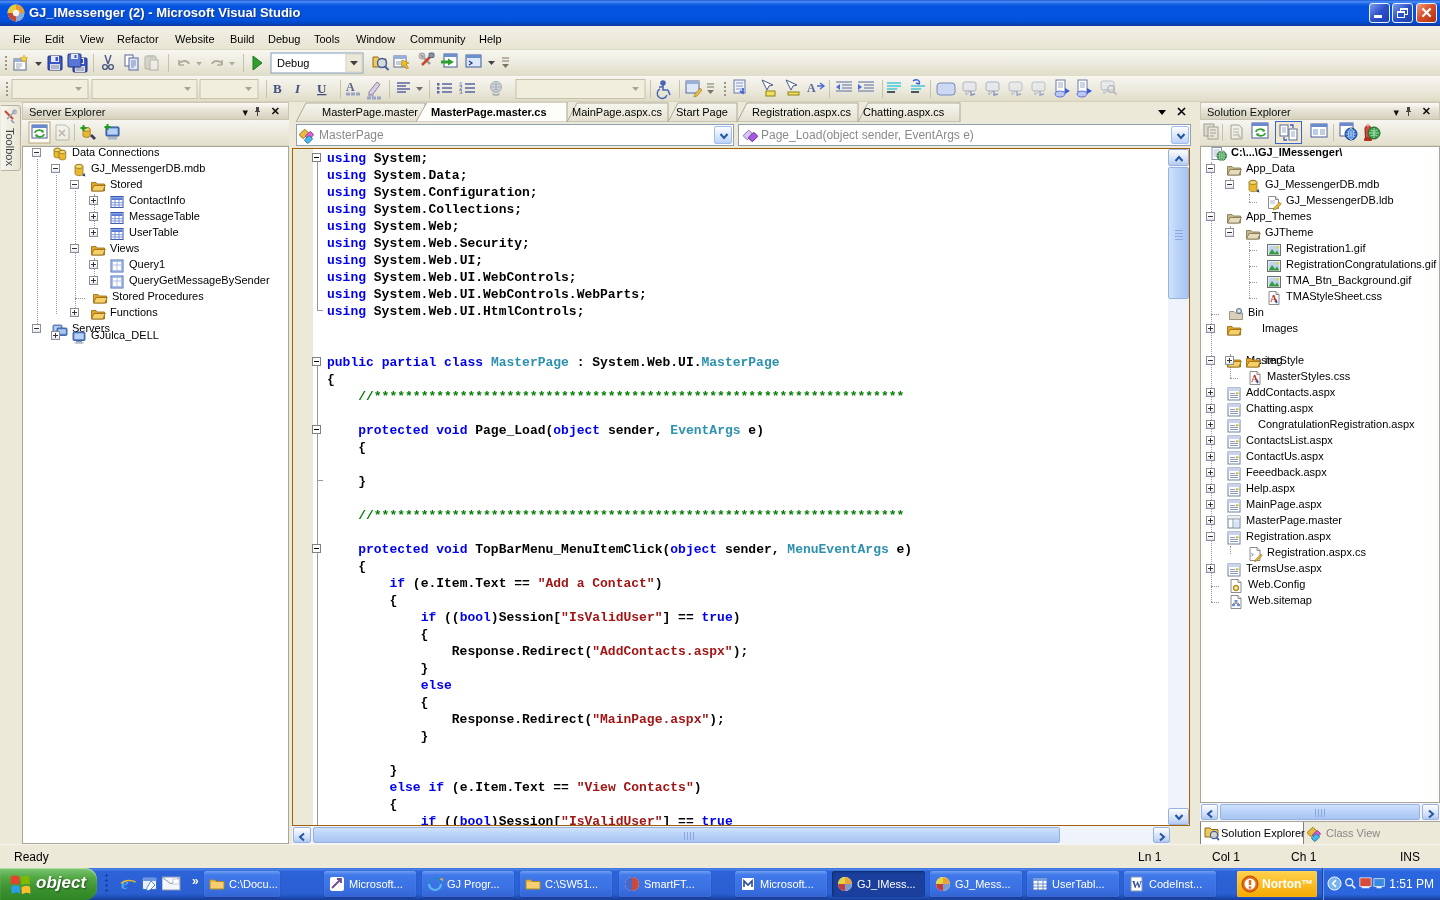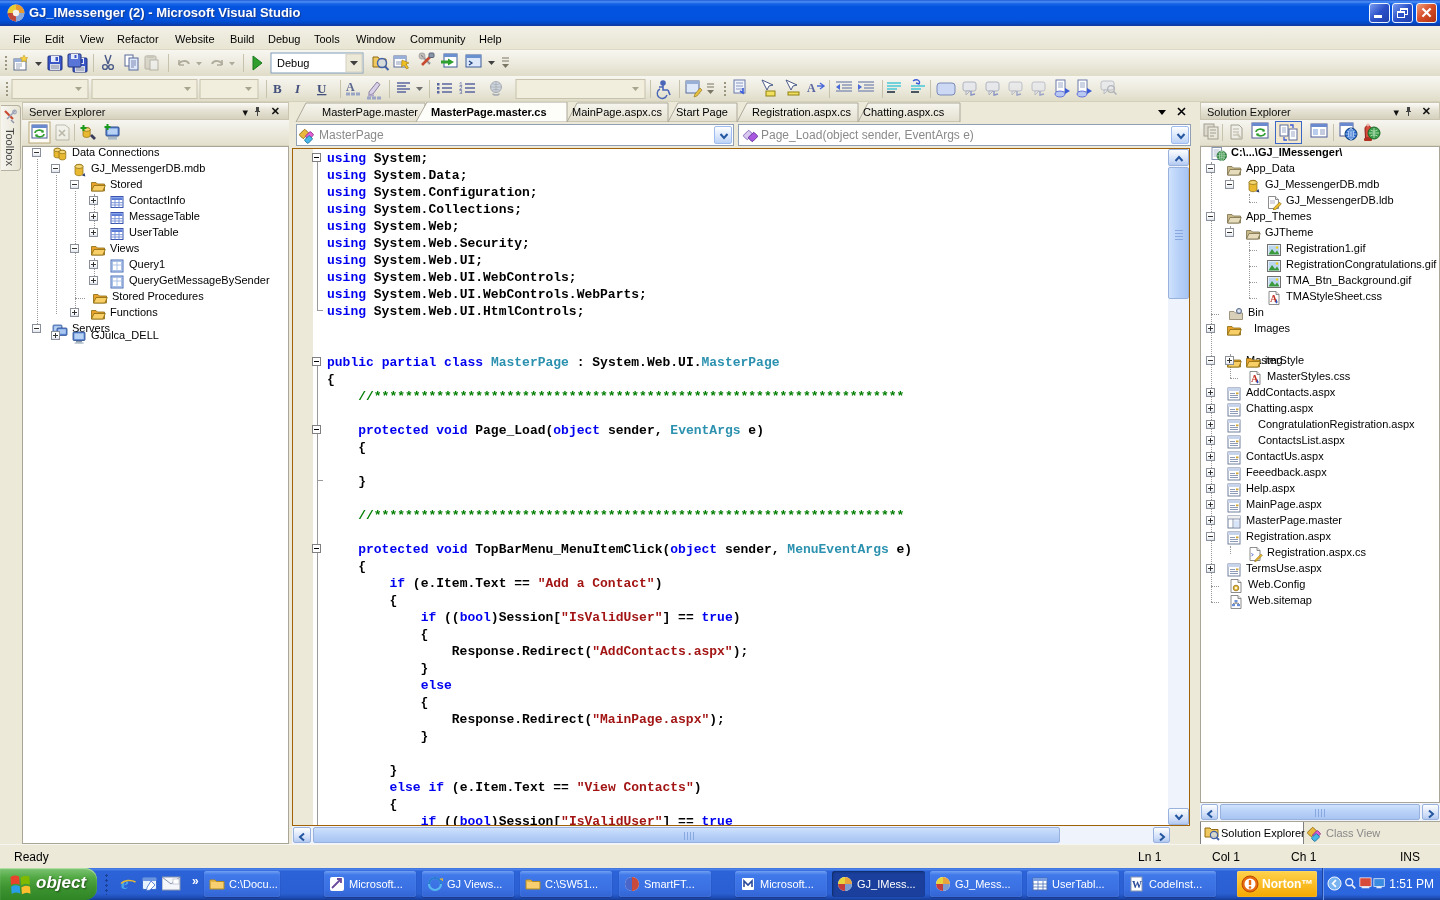--- a/index.html
+++ b/index.html
@@ -806,42 +806,42 @@
             <use href="#i-img"></use>
           </svg><span class="lbl" style="margin-left:4px">TMA_Btn_Background.gif</span></div>
 <div class="trow" style="left:43px;top:143px"><span style="display:inline-block;width:11px"></span><span style="display:inline-block;width:11px"></span><svg class="ti">
             <use href="#i-css"></use>
           </svg><span class="lbl" style="margin-left:4px">TMAStyleSheet.css</span></div>
 <div class="trow" style="left:5px;top:159px"><span style="display:inline-block;width:11px"></span><span style="display:inline-block;width:11px"></span><svg class="ti">
             <use href="#i-bin"></use>
           </svg><span class="lbl" style="margin-left:4px">Bin</span></div>
 <div class="trow" style="left:5px;top:175px"><span class="exp plus"></span><span style="display:inline-block;width:11px"></span><svg class="ti">
             <use href="#i-folder"></use>
-          </svg><span class="lbl" style="margin-left:12px">Images</span></div>
+          </svg><span class="lbl" style="margin-left:20px">Images</span></div>
 <div class="trow" style="left:5px;top:207px"><span class="exp"></span><span style="display:inline-block;width:11px"></span><svg class="ti">
             <use href="#i-folder"></use>
           </svg><span class="lbl" style="margin-left:4px">MasterStyle</span></div>
 <div class="trow" style="left:24px;top:207px"><span class="exp plus"></span><span style="display:inline-block;width:11px"></span><svg class="ti">
             <use href="#i-folder"></use>
           </svg><span class="lbl" style="margin-left:4px">img</span></div>
 <div class="trow" style="left:24px;top:223px"><span style="display:inline-block;width:11px"></span><span style="display:inline-block;width:11px"></span><svg class="ti">
             <use href="#i-css"></use>
           </svg><span class="lbl" style="margin-left:4px">MasterStyles.css</span></div>
 <div class="trow" style="left:5px;top:239px"><span class="exp plus"></span><span style="display:inline-block;width:11px"></span><svg class="ti">
             <use href="#i-aspx"></use>
           </svg><span class="lbl" style="margin-left:4px">AddContacts.aspx</span></div>
 <div class="trow" style="left:5px;top:255px"><span class="exp plus"></span><span style="display:inline-block;width:11px"></span><svg class="ti">
             <use href="#i-aspx"></use>
           </svg><span class="lbl" style="margin-left:4px">Chatting.aspx</span></div>
 <div class="trow" style="left:5px;top:271px"><span class="exp plus"></span><span style="display:inline-block;width:11px"></span><svg class="ti">
             <use href="#i-aspx"></use>
           </svg><span class="lbl" style="margin-left:16px">CongratulationRegistration.aspx</span></div>
 <div class="trow" style="left:5px;top:287px"><span class="exp plus"></span><span style="display:inline-block;width:11px"></span><svg class="ti">
             <use href="#i-aspx"></use>
-          </svg><span class="lbl" style="margin-left:16px">ContactsList.aspx</span></div>
+          </svg><span class="lbl" style="margin-left:4px">ContactsList.aspx</span></div>
 <div class="trow" style="left:5px;top:303px"><span class="exp plus"></span><span style="display:inline-block;width:11px"></span><svg class="ti">
             <use href="#i-aspx"></use>
           </svg><span class="lbl" style="margin-left:4px">ContactUs.aspx</span></div>
 <div class="trow" style="left:5px;top:319px"><span class="exp plus"></span><span style="display:inline-block;width:11px"></span><svg class="ti">
             <use href="#i-aspx"></use>
           </svg><span class="lbl" style="margin-left:4px">Feeedback.aspx</span></div>
 <div class="trow" style="left:5px;top:335px"><span class="exp plus"></span><span style="display:inline-block;width:11px"></span><svg class="ti">
             <use href="#i-aspx"></use>
           </svg><span class="lbl" style="margin-left:4px">Help.aspx</span></div>
 <div class="trow" style="left:5px;top:351px"><span class="exp plus"></span><span style="display:inline-block;width:11px"></span><svg class="ti">
@@ -951,21 +951,21 @@
           <path d="M3 12 12 3M8 3h4v4" stroke="#6a4a9a" stroke-width="1.8" fill="none"></path>
         </svg></span>
       <span class="tx">Microsoft...</span>
     </div>
     <div class="tbtn" style="left:422px;width:92px">
       <span class="ic"><svg width="16" height="16" viewBox="0 0 16 16">
           <circle cx="8" cy="8" r="6" fill="none" stroke="#58b8f0" stroke-width="2.2"></circle>
           <path d="M2 8a6 6 0 0 1 12 0" fill="none" stroke="#2a7ad0" stroke-width="2.2"></path>
           <path d="M13 3.5c2-1.2 3-.7 2.5 1.5" stroke="#e8b830" stroke-width="1.4" fill="none"></path>
         </svg></span>
-      <span class="tx">GJ Views...</span>
+      <span class="tx">GJ Progr...</span>
     </div>
     <div class="tbtn" style="left:520px;width:92px">
       <span class="ic"><svg width="16" height="16" viewBox="0 0 16 16">
           <path d="M1 4 6 4 7.5 5.5 15 5.5 15 13 1 13z" fill="#f7cf70" stroke="#b08a20"></path>
           <path d="M1 5.5h6" stroke="#e8b440"></path>
         </svg></span>
       <span class="tx">C:\SW51...</span>
     </div>
     <div class="tbtn" style="left:619px;width:92px">
       <span class="ic"><svg width="16" height="16" viewBox="0 0 16 16">

